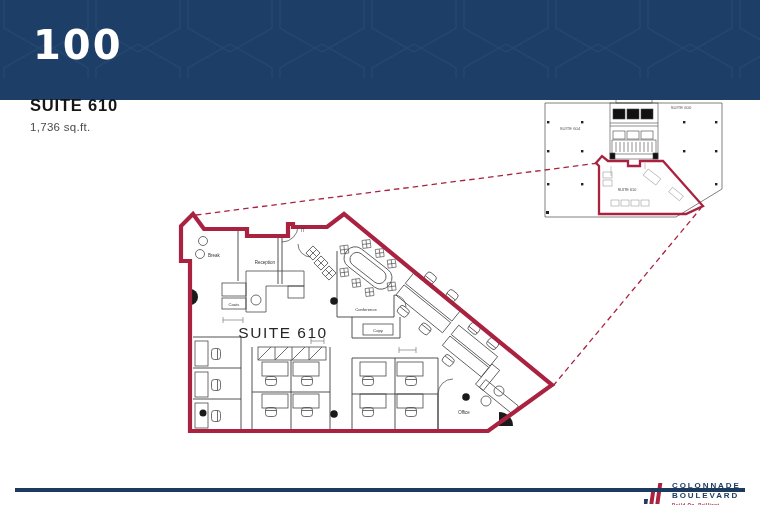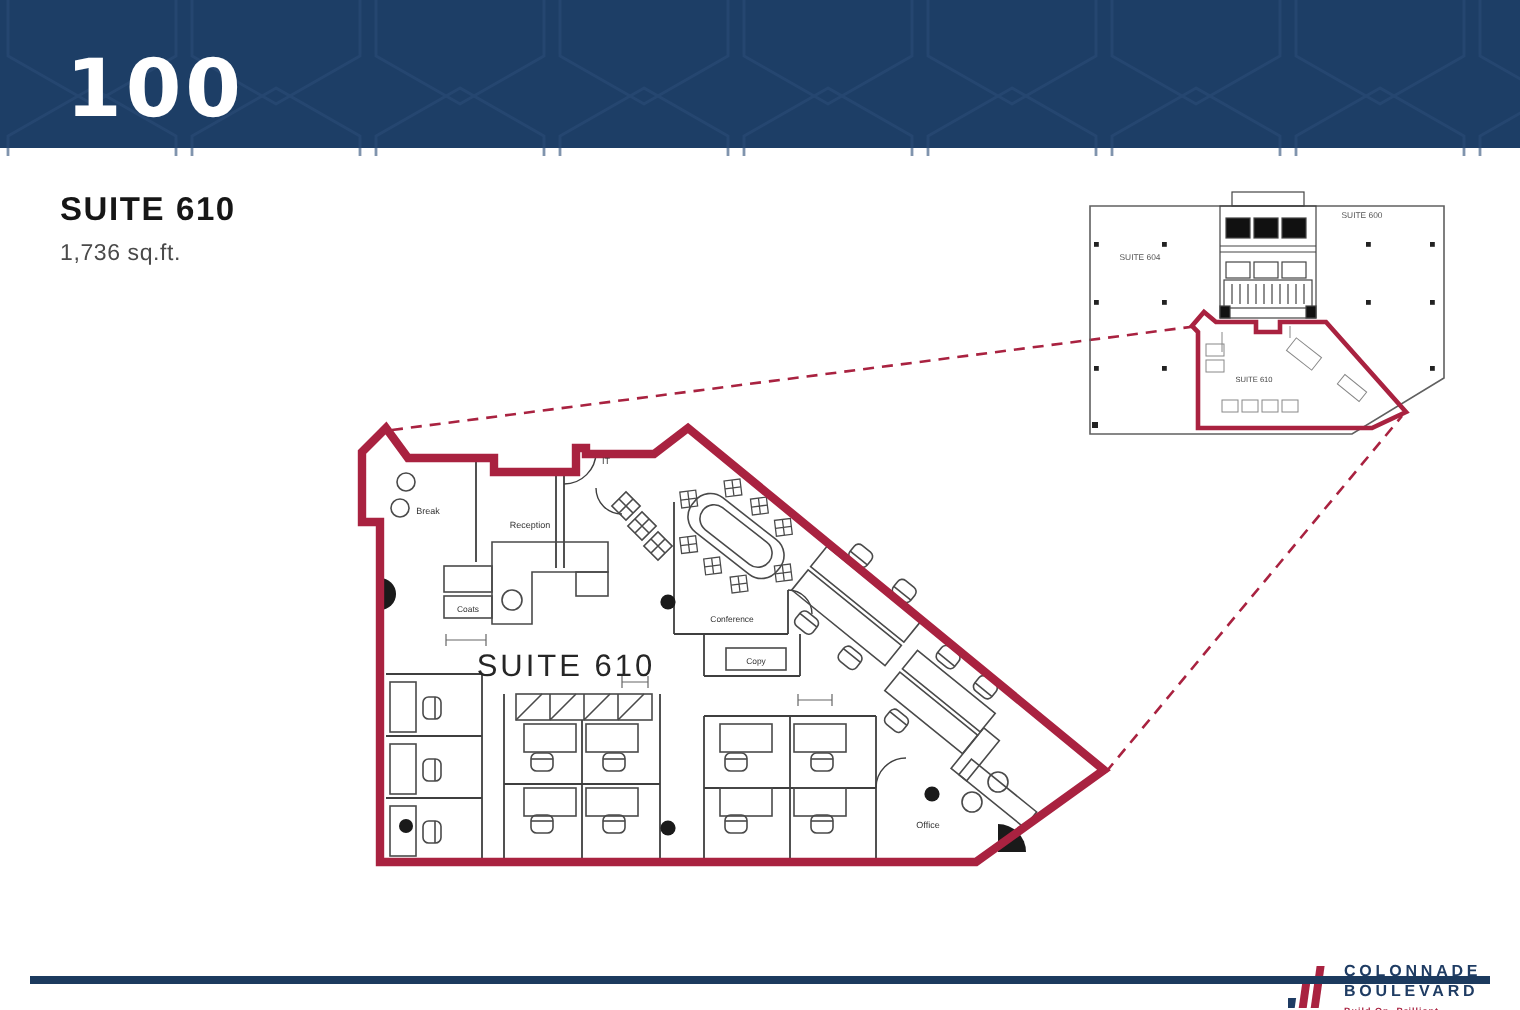--- a/index.html
+++ b/index.html
@@ -1,20 +1,20 @@
 <!DOCTYPE html>
 <html><head>
 <meta charset="utf-8">
 <style>
   * { margin:0; padding:0; box-sizing:border-box; }
   body { background:#ffffff; font-family:"Liberation Sans", sans-serif; }
   .page { position:relative; width:760px; height:505px; background:#ffffff; overflow:hidden; }
 
   
-  .header { position:absolute; left:0; top:0; width:760px; height:74px; background:#1d3e66; }
+  .header { position:absolute; left:0; top:0; width:760px; height:100px; background:#1d3e66; }
   .hexbg { position:absolute; left:0; top:0; }
   .brand-num { position:absolute; left:33px; top:22px; font-size:40px; font-weight:700;
                color:#ffffff; letter-spacing:2px; font-family:"DejaVu Sans", sans-serif; }
   .brand-name { position:absolute; left:114px; top:33px; font-size:16.5px; font-weight:700;
                 color:#ffffff; letter-spacing:2.6px; }
   .brand-loc { position:absolute; left:116px; top:50px; font-size:12.5px; font-weight:400;
                color:#e9eef6; letter-spacing:0.4px; }
 
   
   .suite-title { position:absolute; left:30px; top:96px; font-size:16.5px; font-weight:700;

